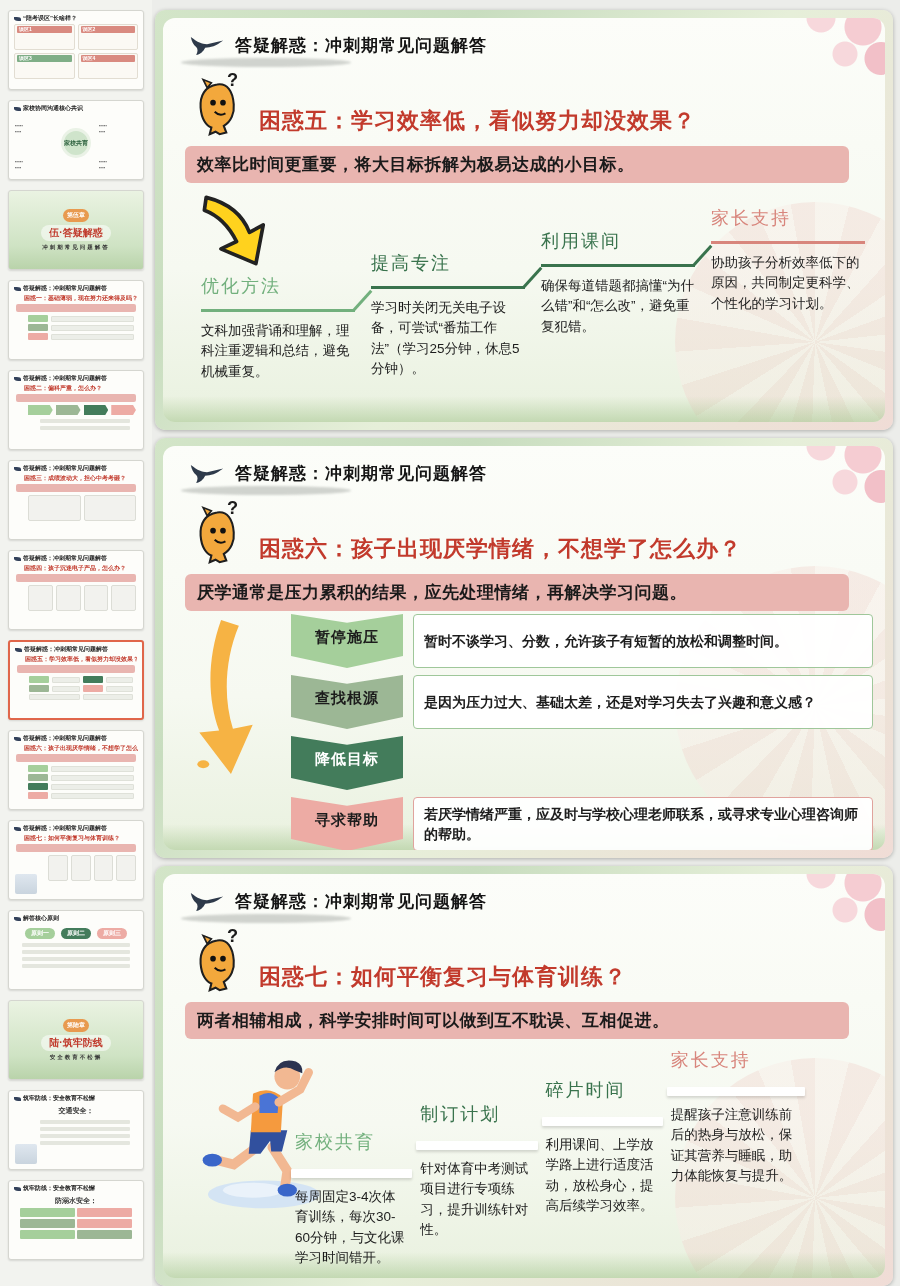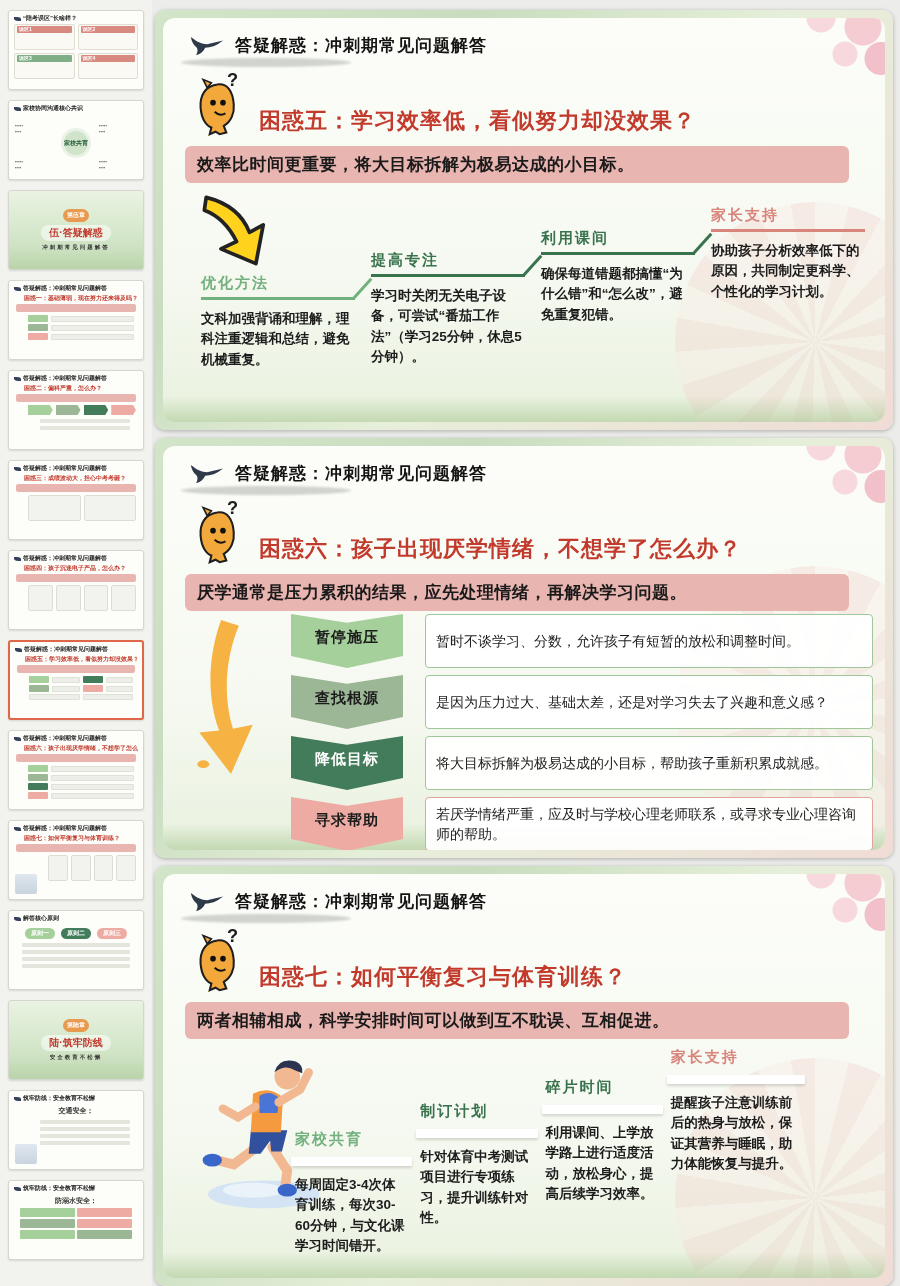--- a/index.html
+++ b/index.html
@@ -76,36 +76,36 @@
   .s-title{font-size:17px;font-weight:bold;color:#141414;letter-spacing:1px}
   .mascot{position:absolute;left:26px;top:52px;z-index:3}
   .q-title{position:absolute;left:96px;top:88px;font-size:22px;font-weight:bold;color:var(--red);letter-spacing:1px;z-index:3}
   .a-bar{position:absolute;left:22px;top:128px;width:664px;background:var(--pinkbar);border-radius:6px;
     padding:7px 12px;font-size:17px;font-weight:bold;color:#1a1a1a;letter-spacing:.5px;z-index:3}
   .big-arrow{position:absolute;z-index:2}
 
   
   .cols{position:absolute;display:flex;z-index:3}
   .col{position:relative}
-  .col h4{font-size:15px;font-weight:bold;letter-spacing:2px;color:var(--ac);border-bottom:3px solid var(--ac);
-    padding-bottom:4px;position:relative;white-space:nowrap}
+  .col h4{font-size:18px;font-weight:normal;letter-spacing:2px;color:var(--ac);border-bottom:3px solid var(--ac);
+    padding-bottom:11px;position:relative;white-space:nowrap}
   .col h4.diag::after{content:"";position:absolute;left:100%;bottom:-2px;width:26px;height:3px;background:var(--ac);
     transform:rotate(-48deg);transform-origin:left bottom}
-  .col p{margin-top:9px;font-size:13.5px;font-weight:bold;line-height:1.5;color:#1c1c1c}
+  .col p{margin-top:9px;font-size:13.5px;font-weight:normal;line-height:1.5;color:#1c1c1c}
   .stair{height:9px;background:#fff;box-shadow:0 2px 3px rgba(0,0,0,.15);margin:4px -4px 7px -4px;border-radius:1px}
   .ac-lg{--ac:#72b07d}.ac-dg{--ac:#39734d}.ac-sa{--ac:#d8857c}
 
   
   .rows{position:absolute;left:128px;top:168px;width:582px;display:flex;flex-direction:column;gap:7px;z-index:3}
-  .row{display:flex;gap:22px}
+  .row{display:flex;gap:10px}
   .chev{flex:none;width:112px;height:54px;display:flex;align-items:center;justify-content:center;
     font-size:15px;font-weight:bold;letter-spacing:1px;padding-bottom:8px;
     clip-path:polygon(0 0,50% 16%,100% 0,100% 78%,50% 100%,0 78%)}
   .rtext{flex:1;background:rgba(255,255,255,.95);border:1px solid #9fc79a;border-radius:4px;
-    padding:5px 10px;font-size:14px;font-weight:normal;line-height:1.45;display:flex;align-items:center}
+    padding:5px 10px;font-size:14px;font-weight:bold;line-height:1.45;display:flex;align-items:center}
   .rtext.pink{border-color:#e0a39d}
   .fg-w{color:#fff}.fg-k{color:#1c1c1c}
 </style>
 </head>
 <body>
 
 <div class="sidebar">
 
   <div class="thumb">
     <div class="t-head">
@@ -420,21 +420,20 @@
         <div class="row">
           <div class="chev fg-k" style="background:#a5cf9b">暂停施压</div>
           <div class="rtext">暂时不谈学习、分数，允许孩子有短暂的放松和调整时间。</div>
         </div>
         <div class="row">
           <div class="chev fg-k" style="background:#9cb795">查找根源</div>
           <div class="rtext">是因为压力过大、基础太差，还是对学习失去了兴趣和意义感？</div>
         </div>
         <div class="row">
           <div class="chev fg-w" style="background:#437c5b">降低目标</div>
-          <div class="rtext">将大目标拆解为极易达成的小目标，帮助孩子重新积累成就感。</div>
         </div>
         <div class="row">
           <div class="chev fg-k" style="background:#edaba4">寻求帮助</div>
           <div class="rtext pink">若厌学情绪严重，应及时与学校心理老师联系，或寻求专业心理咨询师的帮助。</div>
         </div>
       </div>
     </div>
   </div>
 
   <div class="slide">

